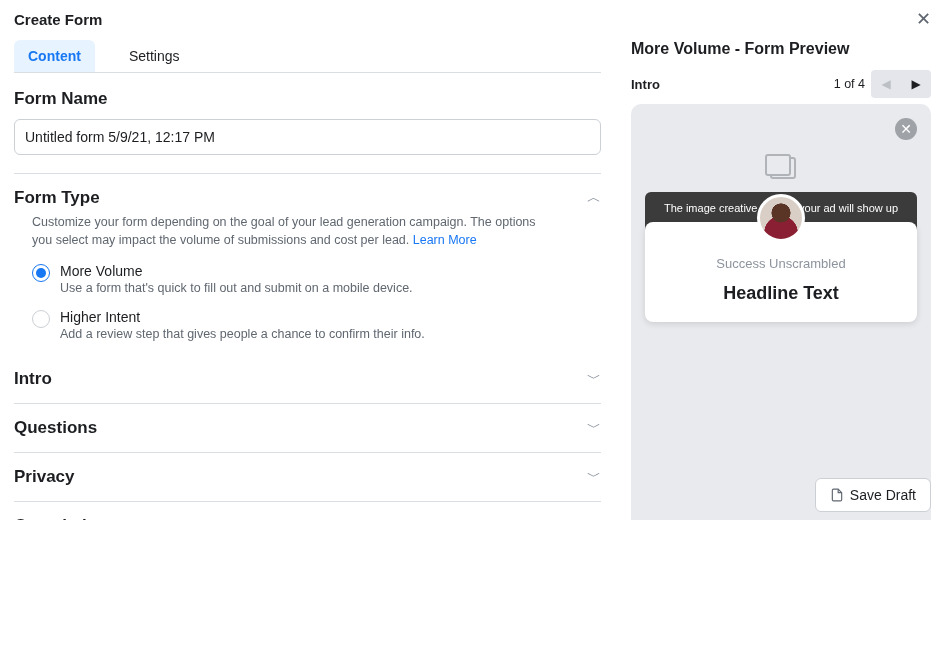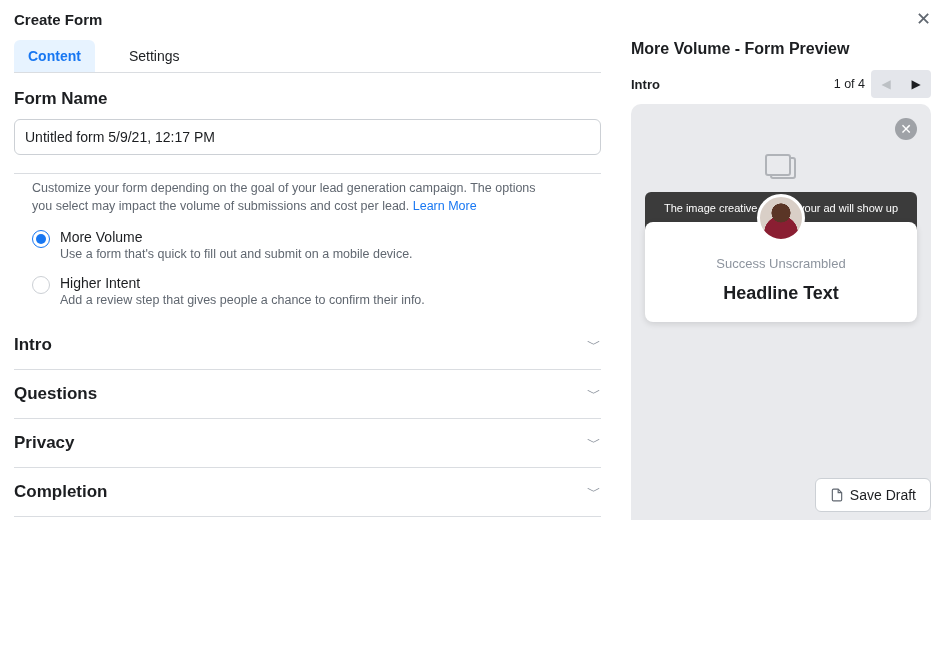--- a/index.html
+++ b/index.html
@@ -79,20 +79,24 @@
       <div class="tabs">
         <div class="tab active">Content</div>
         <div class="tab">Settings</div>
       </div>
 
       <div class="sec-title">Form Name</div>
       <input class="text-input" type="text" value="Untitled form 5/9/21, 12:17 PM" style="">
 
       <hr class="divider">
 
+      <div class="ft-head">
+        <div class="sec-title" style="margin:0;">Form Type</div>
+        <span class="chev">︿</span>
+      </div>
       <div class="ft-desc">
         <span>Customize your form depending on the goal of your lead generation campaign. The options you select may impact the volume of submissions and cost per lead.</span>
         <span class="learn">Learn More</span>
       </div>
 
       <div class="radio-group">
         <div class="radio-row">
           <div class="radio sel"></div>
           <div>
             <div class="r-lab">More Volume</div>

